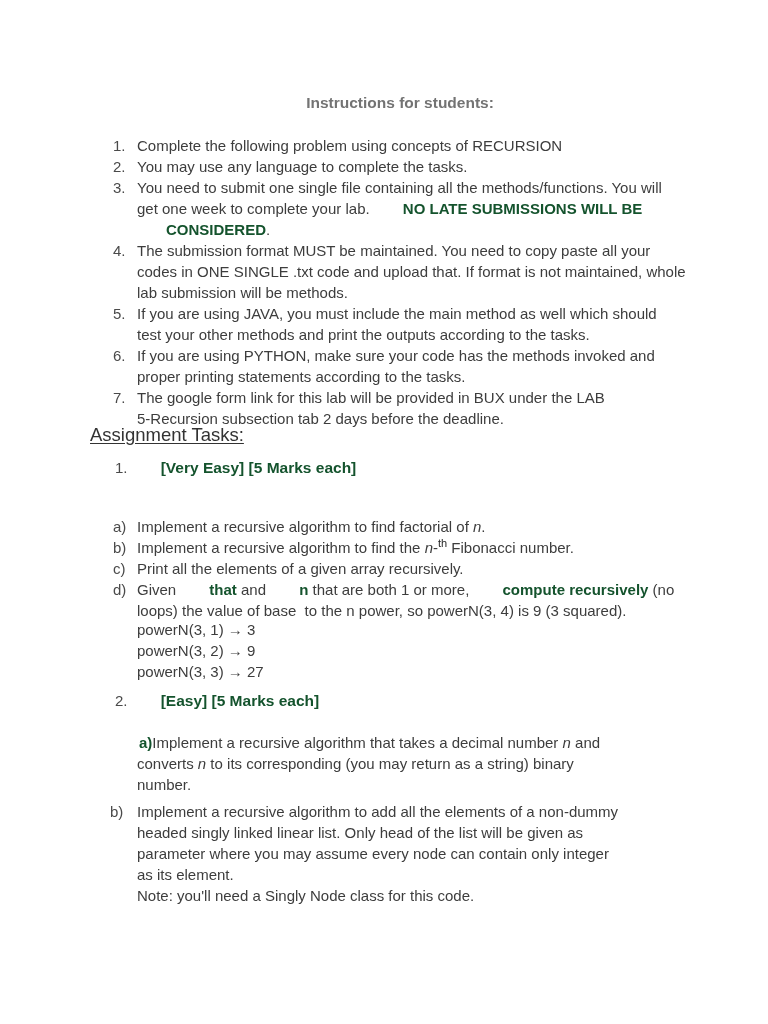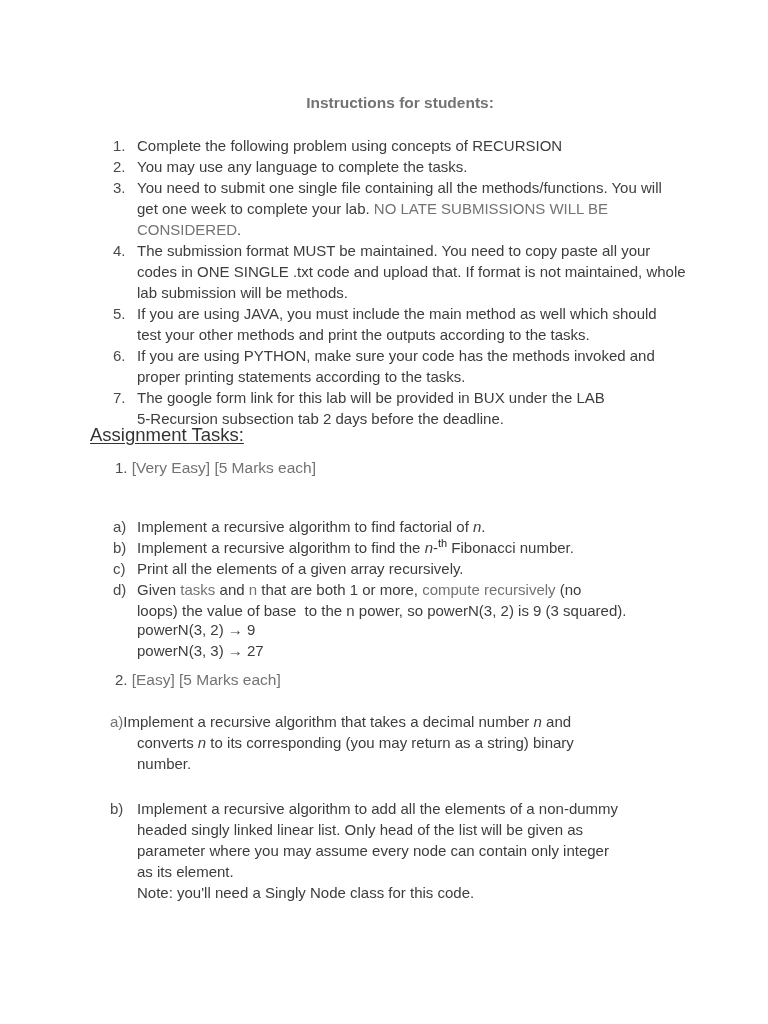--- a/index.html
+++ b/index.html
@@ -4,21 +4,21 @@
 <style>
   html, body { margin: 0; padding: 0; background: #ffffff; }
   body {
     width: 768px; height: 1024px; overflow: hidden;
     font-family: "Liberation Sans", sans-serif;
     font-size: 15px; color: #3d3d3d;
     -webkit-font-smoothing: antialiased;
   }
   .page { padding-top: 92px; }
   .line { white-space: pre; line-height: 21px; min-height: 21px; }
-  .b { font-weight: normal; color: #737373; }
+  .b { font-weight: bold; color: #14532d; margin-left: 29px; }
   .i { font-style: italic; }
   .sup { font-weight: normal; font-size: 11px; vertical-align: super; line-height: 0; color: #1e1e1e; }
 
   .doc-title {
     margin-left: 90px; width: 620px; text-align: center;
     font-weight: bold; font-size: 15.5px; color: #737373; line-height: 21px;
   }
 
   .num-list { margin-top: 22px; margin-left: 113px; }
   .num-list .num { display: inline-block; width: 24px; color: #4a4a4a; }
@@ -38,21 +38,21 @@
 
   .letter-list { margin-top: 38px; margin-left: 113px; }
   .letter-list .num { display: inline-block; width: 24px; color: #4a4a4a; }
   .letter-list .cont { padding-left: 24px; }
 
   .examples { margin-top: -2px; margin-left: 137px; }
 
   .para { margin-left: 110px; }
   .para-a { margin-top: 21px; }
   .para-a .cont { padding-left: 27px; }
-  .para-b { margin-top: 24px; }
+  .para-b { margin-top: 6px; }
   .para-b .num { display: inline-block; width: 27px; color: #4a4a4a; }
   .para-b .cont { padding-left: 27px; }
 </style>
 </head>
 <body>
 
 <div class="page">
   <div class="doc-title">Instructions for students:</div>
 
   <div class="num-list">
@@ -94,26 +94,27 @@
       <div class="item">
         <div class="line"><span class="num">a)</span>Implement a recursive algorithm to find factorial of <span class="i">n</span>.</div>
       </div>
       <div class="item">
         <div class="line"><span class="num">b)</span>Implement a recursive algorithm to find the <span class="i">n</span>-<span class="sup">th</span> Fibonacci number.</div>
       </div>
       <div class="item">
         <div class="line"><span class="num">c)</span>Print all the elements of a given array recursively.</div>
       </div>
       <div class="item">
-        <div class="line"><span class="num">d)</span>Given <span class="b">tasks</span> and <span class="b">n</span> that are both 1 or more, <span class="b">compute recursively</span> (no</div>
-        <div class="line cont">loops) the value of base  to the n power, so powerN(3, 2) is 9 (3 squared).</div>
+        <div class="line"><span class="num">d)</span>Given <span class="b">that</span> and <span class="b">n</span> that are both 1 or more, <span class="b">compute recursively</span> (no</div>
+        <div class="line cont">loops) the value of base  to the n power, so powerN(3, 4) is 9 (3 squared).</div>
       </div>
     </div>
 
   <div class="examples">
+      <div class="line">powerN(3, 1) → 3</div>
       <div class="line">powerN(3, 2) → 9</div>
       <div class="line">powerN(3, 3) → 27</div>
     </div>
 
   <div class="task-label t2">2. <span class="b">[Easy] [5 Marks each]</span></div>
 
   <div class="para para-a">
       <div class="item">
         <div class="line"><span class="b">a)</span>Implement a recursive algorithm that takes a decimal number <span class="i">n</span> and</div>
         <div class="line cont">converts <span class="i">n</span> to its corresponding (you may return as a string) binary</div>

